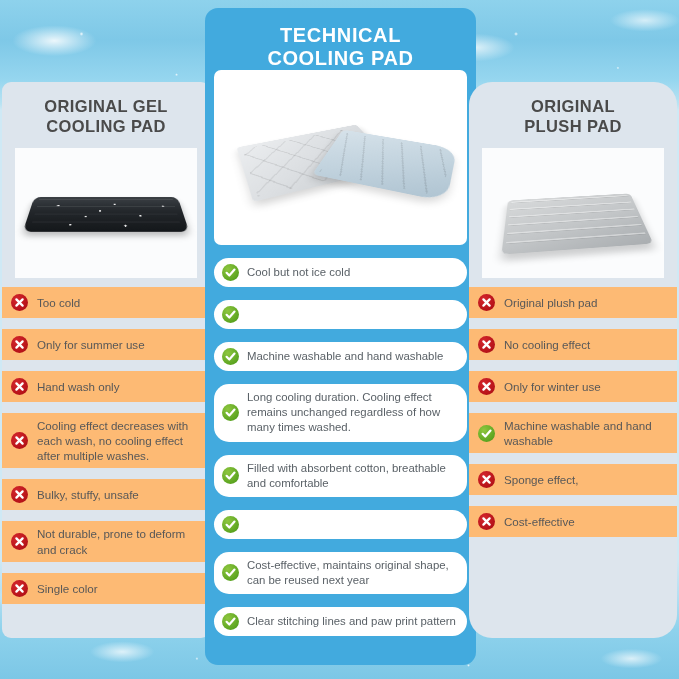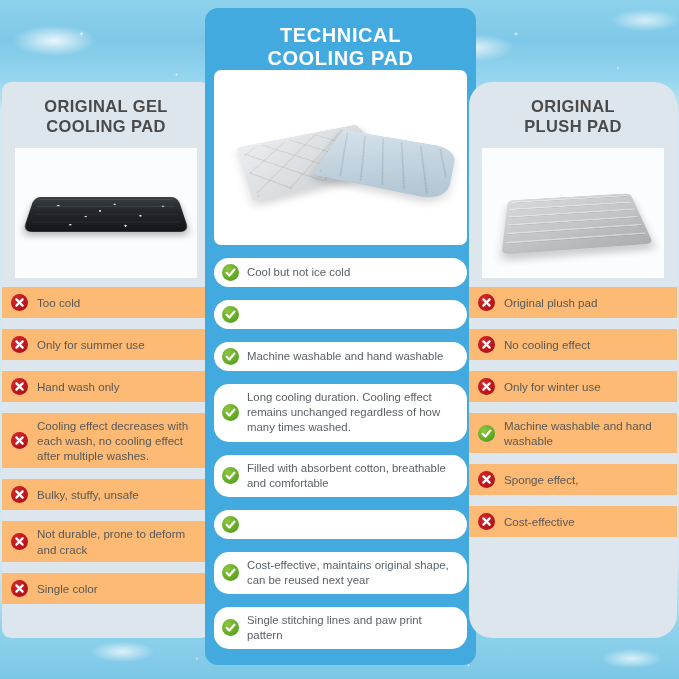--- a/index.html
+++ b/index.html
@@ -386,21 +386,21 @@
           </svg>
         </span>
         <span class="txt">Cost-effective, maintains original shape, can be reused next year</span>
       </div>
       <div class="center-row">
         <span class="ic check">
           <svg viewBox="0 0 17 17" width="17" height="17">
             <path d="M4.6 8.8 L7.3 11.5 L12.5 5.6" fill="none" stroke="#ffffff" stroke-width="2.2" stroke-linecap="round" stroke-linejoin="round"></path>
           </svg>
         </span>
-        <span class="txt">Single stitching lines and paw print pattern</span>
+        <span class="txt">Clear stitching lines and paw print pattern</span>
       </div>
     </div>
 </section>
 
 <section class="side-panel" id="panel-right">
   <h2 class="side-title">ORIGINAL
 PLUSH PAD</h2>
   <div class="side-photo">
     <div class="plush-pad"></div>
   </div>

